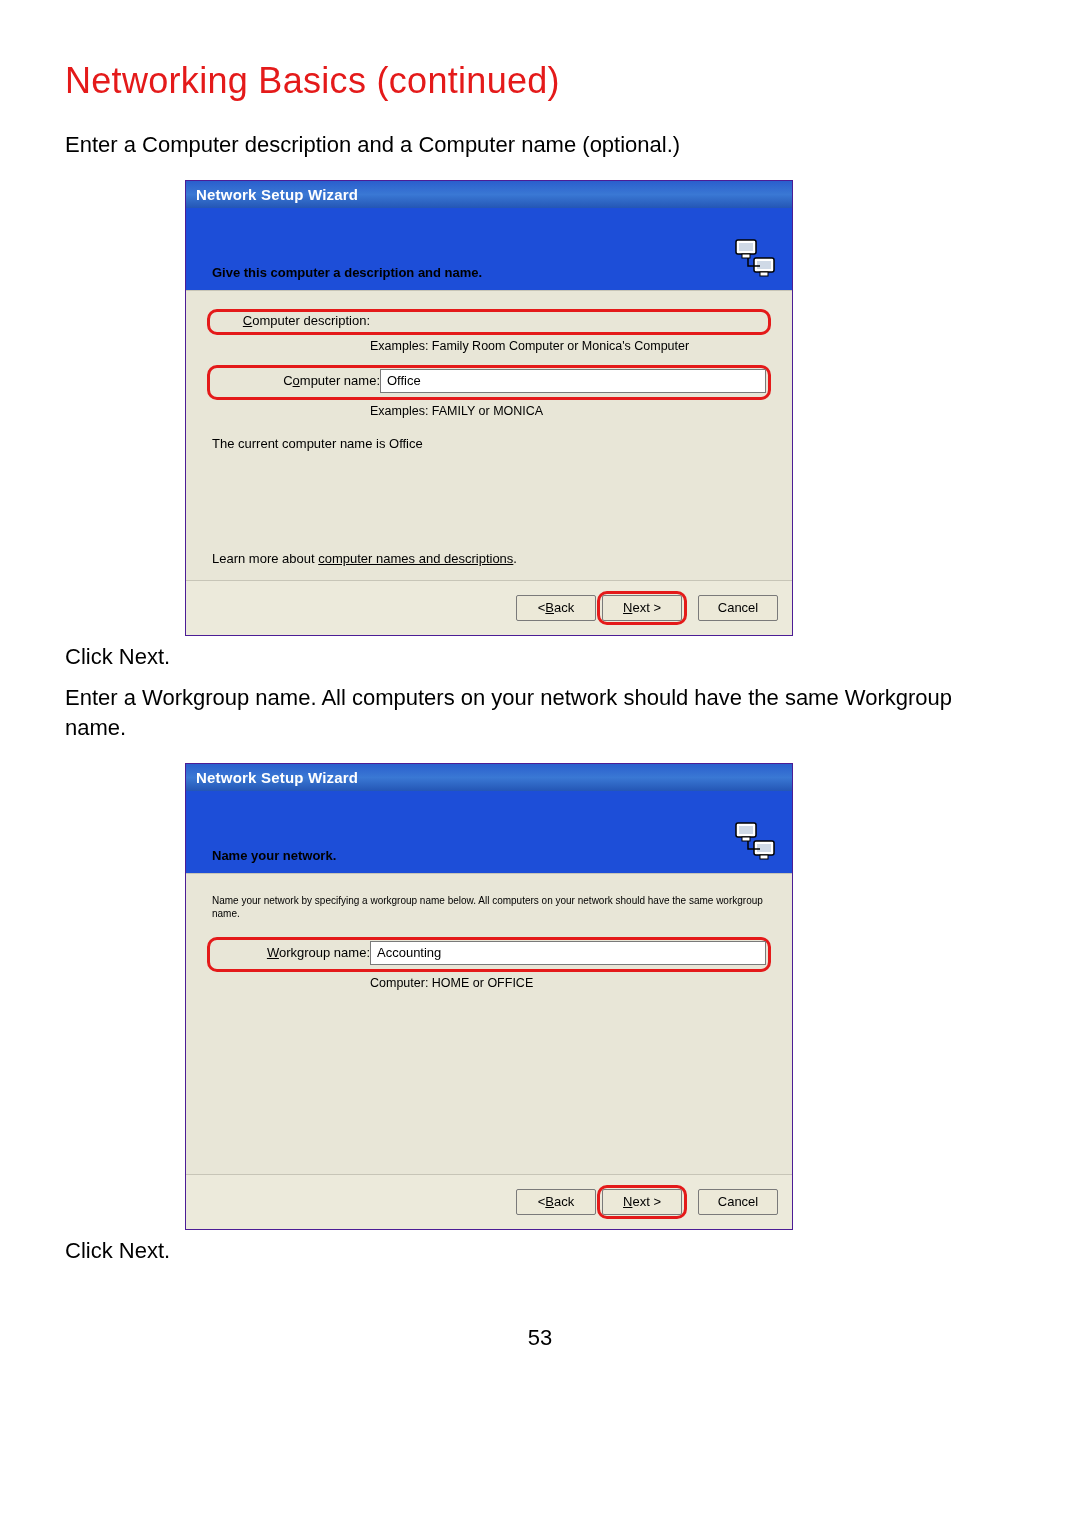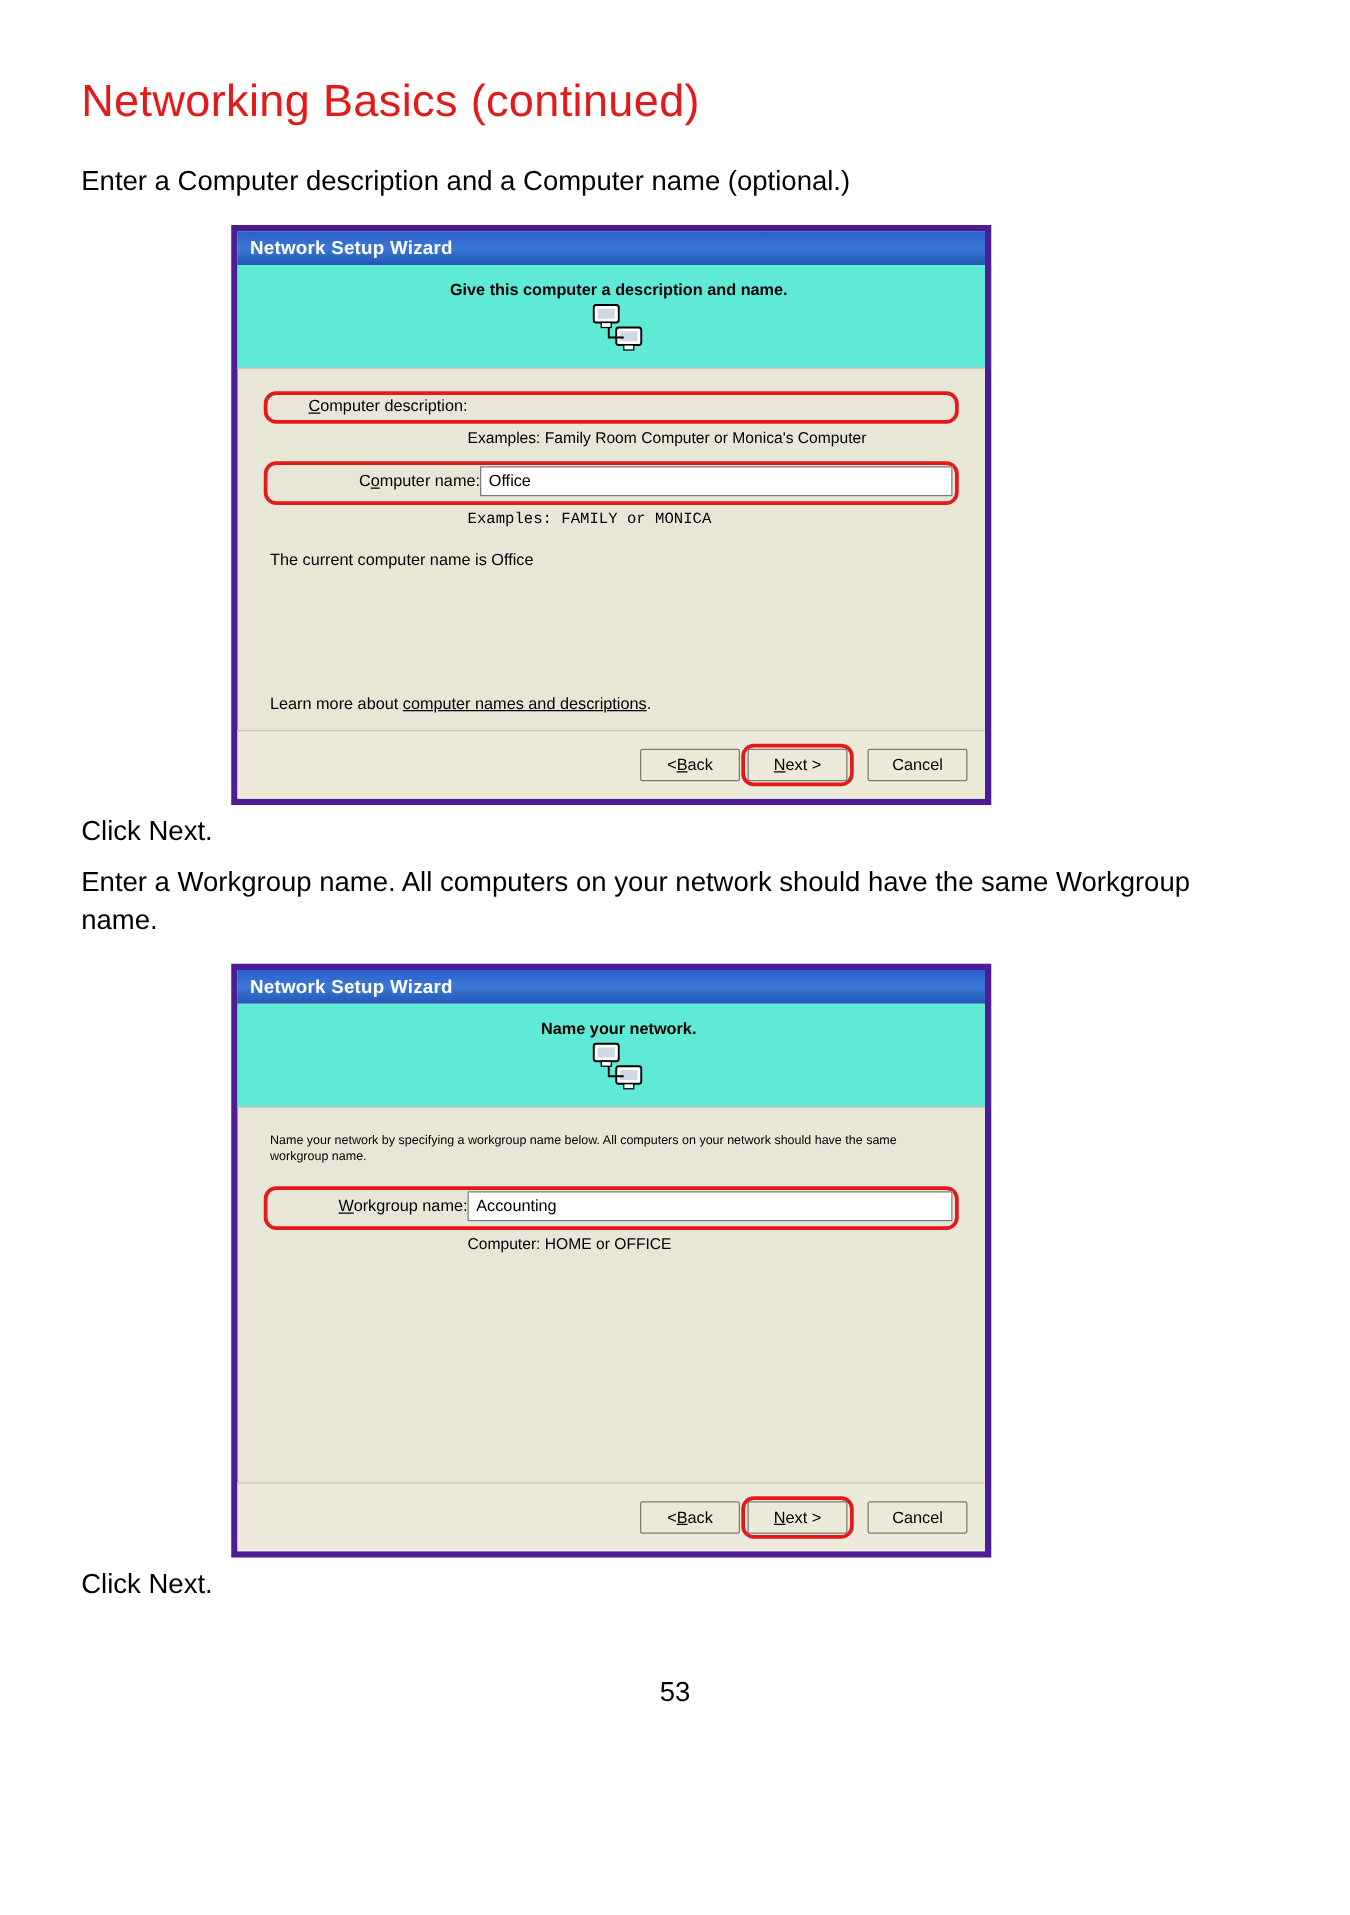--- a/index.html
+++ b/index.html
@@ -26,43 +26,42 @@
     color: #000;
   }
   .body-text b { font-weight: normal; }
   .click-next { font-size: 22px; margin-top: 6px; }
 
   .wizard-wrap {
     margin: 6px 0 4px 120px;
     width: 608px;
   }
   .wizard {
-    border: 5px solid #4c1d95;
+    border: 1px solid #4c1d95;
     background: #e8e6d7;
     font-family: Tahoma, Arial, sans-serif;
     color: #000;
     margin-top: 20px;
   }
   .titlebar {
     background: linear-gradient(to bottom, #2a5fcd 0%, #3a78d4 50%, #2456b5 100%);
     color: #fff;
     font-weight: bold;
     font-size: 15px;
     padding: 5px 10px;
     letter-spacing: 0.2px;
   }
   .header-area {
-    background: #5eead4;
+    background: #1d4ed8;
     padding: 10px 14px 10px 26px;
     display: flex;
-    align-items: center;
+    align-items: flex-end;
     justify-content: space-between;
     border-bottom: 1px solid #c7c5b7;
     min-height: 62px;
-    flex-direction: column;
   }
   .header-text {
     font-size: 13px;
     font-weight: bold;
     padding-top: 2px;
   }
   .header-icon {
     width: 44px;
     height: 44px;
     flex: 0 0 44px;
@@ -189,21 +188,21 @@
     </div>
     </div>
     <div class="examples">Examples: Family Room Computer or Monica's Computer</div>
 
     <div class="hl-red" style="margin-bottom:4px;padding-left:12px;">
     <div class="row row-hl">
       <div class="label"><span>C</span><span class="underline-accel">o</span><span>mputer name:</span></div>
       <div class="txtbox">Office</div>
     </div>
     </div>
-    <div class="examples" style="margin-bottom:4px;font-family:Liberation Mono, monospace;">Examples: FAMILY or MONICA</div>
+    <div class="examples" style="margin-bottom:4px;">Examples: FAMILY or MONICA</div>
 
     <div class="current-name">The current computer name is Office</div>
 
     <div class="learn-more">
       <span>Learn more about </span><span class="lnk">computer names and descriptions</span><span>.</span>
     </div>
   </div>
   <div class="buttonbar">
     <button class="btn">
           <span>&lt; </span>

